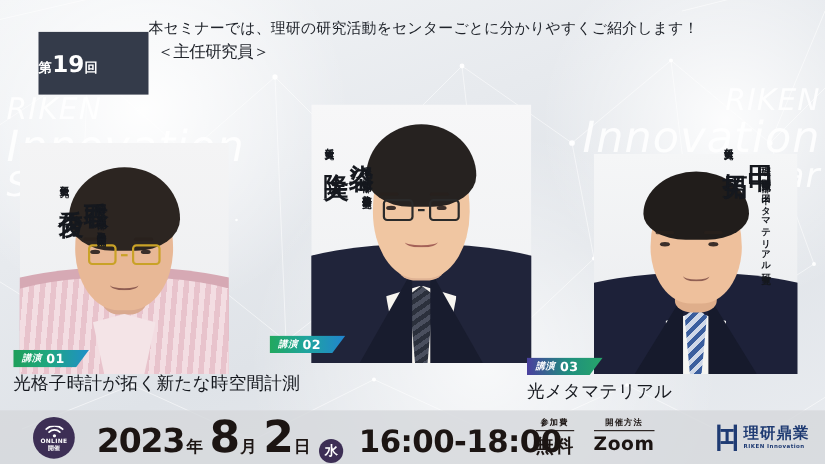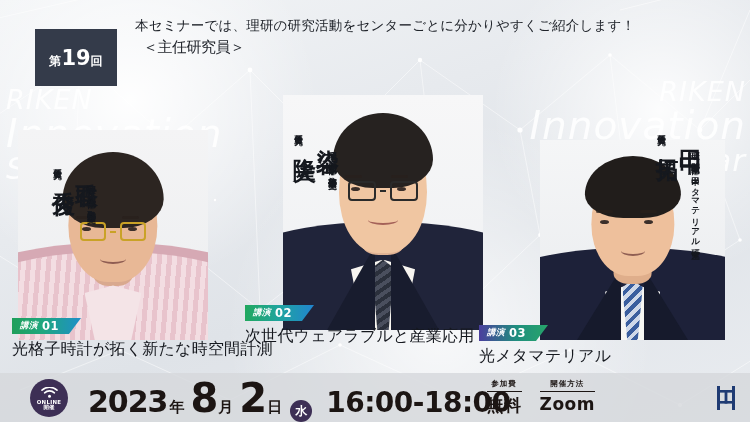--- a/index.html
+++ b/index.html
@@ -48,25 +48,24 @@
   
   .header {
     position: absolute;
     left: 0; top: 0;
     width: 750px; height: 92px;
     z-index: 6;
   }
   .issue-badge {
     position: absolute;
     left: 35px; top: 29px;
-    width: 82px; height: 57px;
+    width: 100px; height: 57px;
     background: #343b4a;
     display: flex;
     align-items: center;
-    justify-content: center;
     color: #ffffff;
     letter-spacing: 0.5px;
   }
   .issue-badge .issue-text {
     font-size: 12px;
     font-weight: bold;
     white-space: nowrap;
   }
   .issue-badge .issue-text .num {
     font-size: 21px;
@@ -556,21 +555,20 @@
       <span class="tb-num">01</span>
     </div>
     <div class="talk-title">光格子時計が拓く新たな時空間計測</div>
   </div>
 
   <div class="talk talk-2">
     <div class="talk-badge b2">
       <span class="tb-label">講演</span>
       <span class="tb-num">02</span>
     </div>
-    <div class="talk-title">次世代ウェアラブルと産業応用</div>
   </div>
 
   <div class="talk talk-3">
     <div class="talk-badge b3">
       <span class="tb-label">講演</span>
       <span class="tb-num">03</span>
     </div>
     <div class="talk-title">光メタマテリアル</div>
   </div>
 
@@ -609,16 +607,20 @@
     </div>
 
     <div class="riken-logo">
       <svg class="riken-mark" viewBox="0 0 20 26">
         <rect x="1" y="1" width="3" height="24" fill="#1f3b73"></rect>
         <rect x="16" y="1" width="3" height="24" fill="#1f3b73"></rect>
         <rect x="4" y="5" width="12" height="2.6" fill="#1f3b73"></rect>
         <rect x="4" y="16" width="12" height="2.6" fill="#1f3b73"></rect>
         <rect x="8.6" y="5" width="2.8" height="13.6" fill="#1f3b73"></rect>
       </svg>
+      <div class="riken-text">
+        <div class="rk-jp">理研鼎業</div>
+        <div class="rk-en">RIKEN Innovation</div>
+      </div>
     </div>
 
   </div>
 </div>
 
 </body></html>

